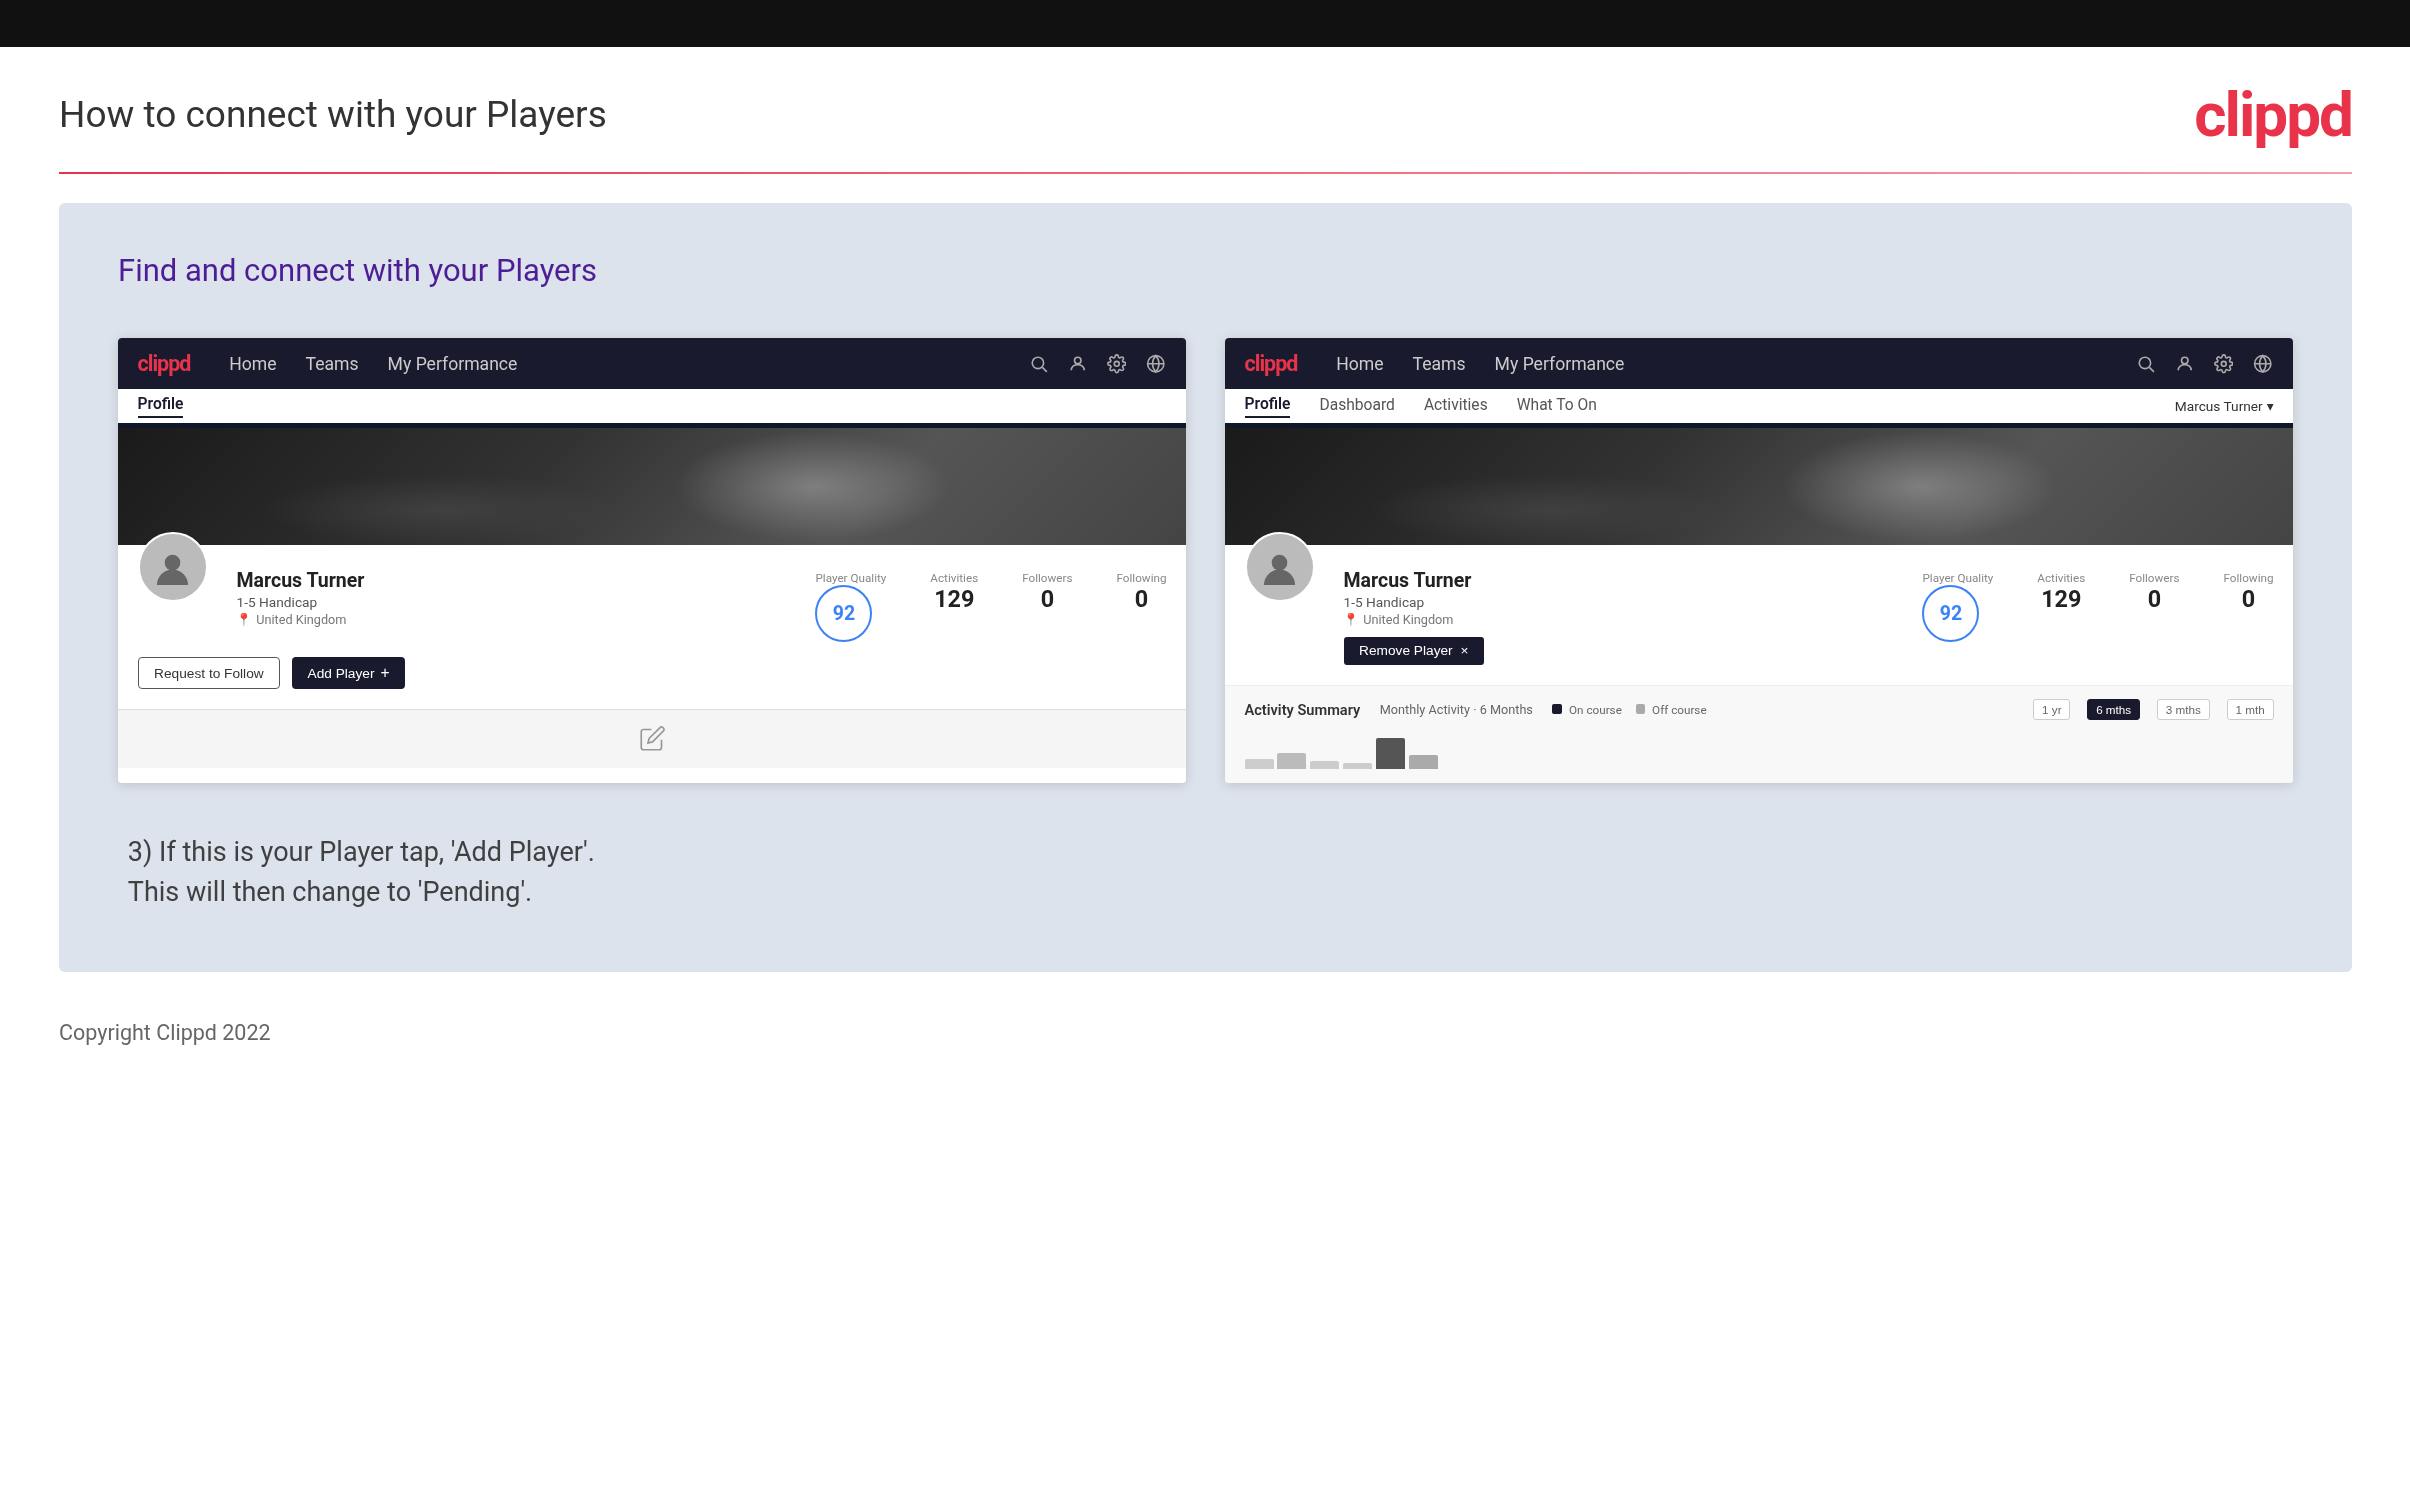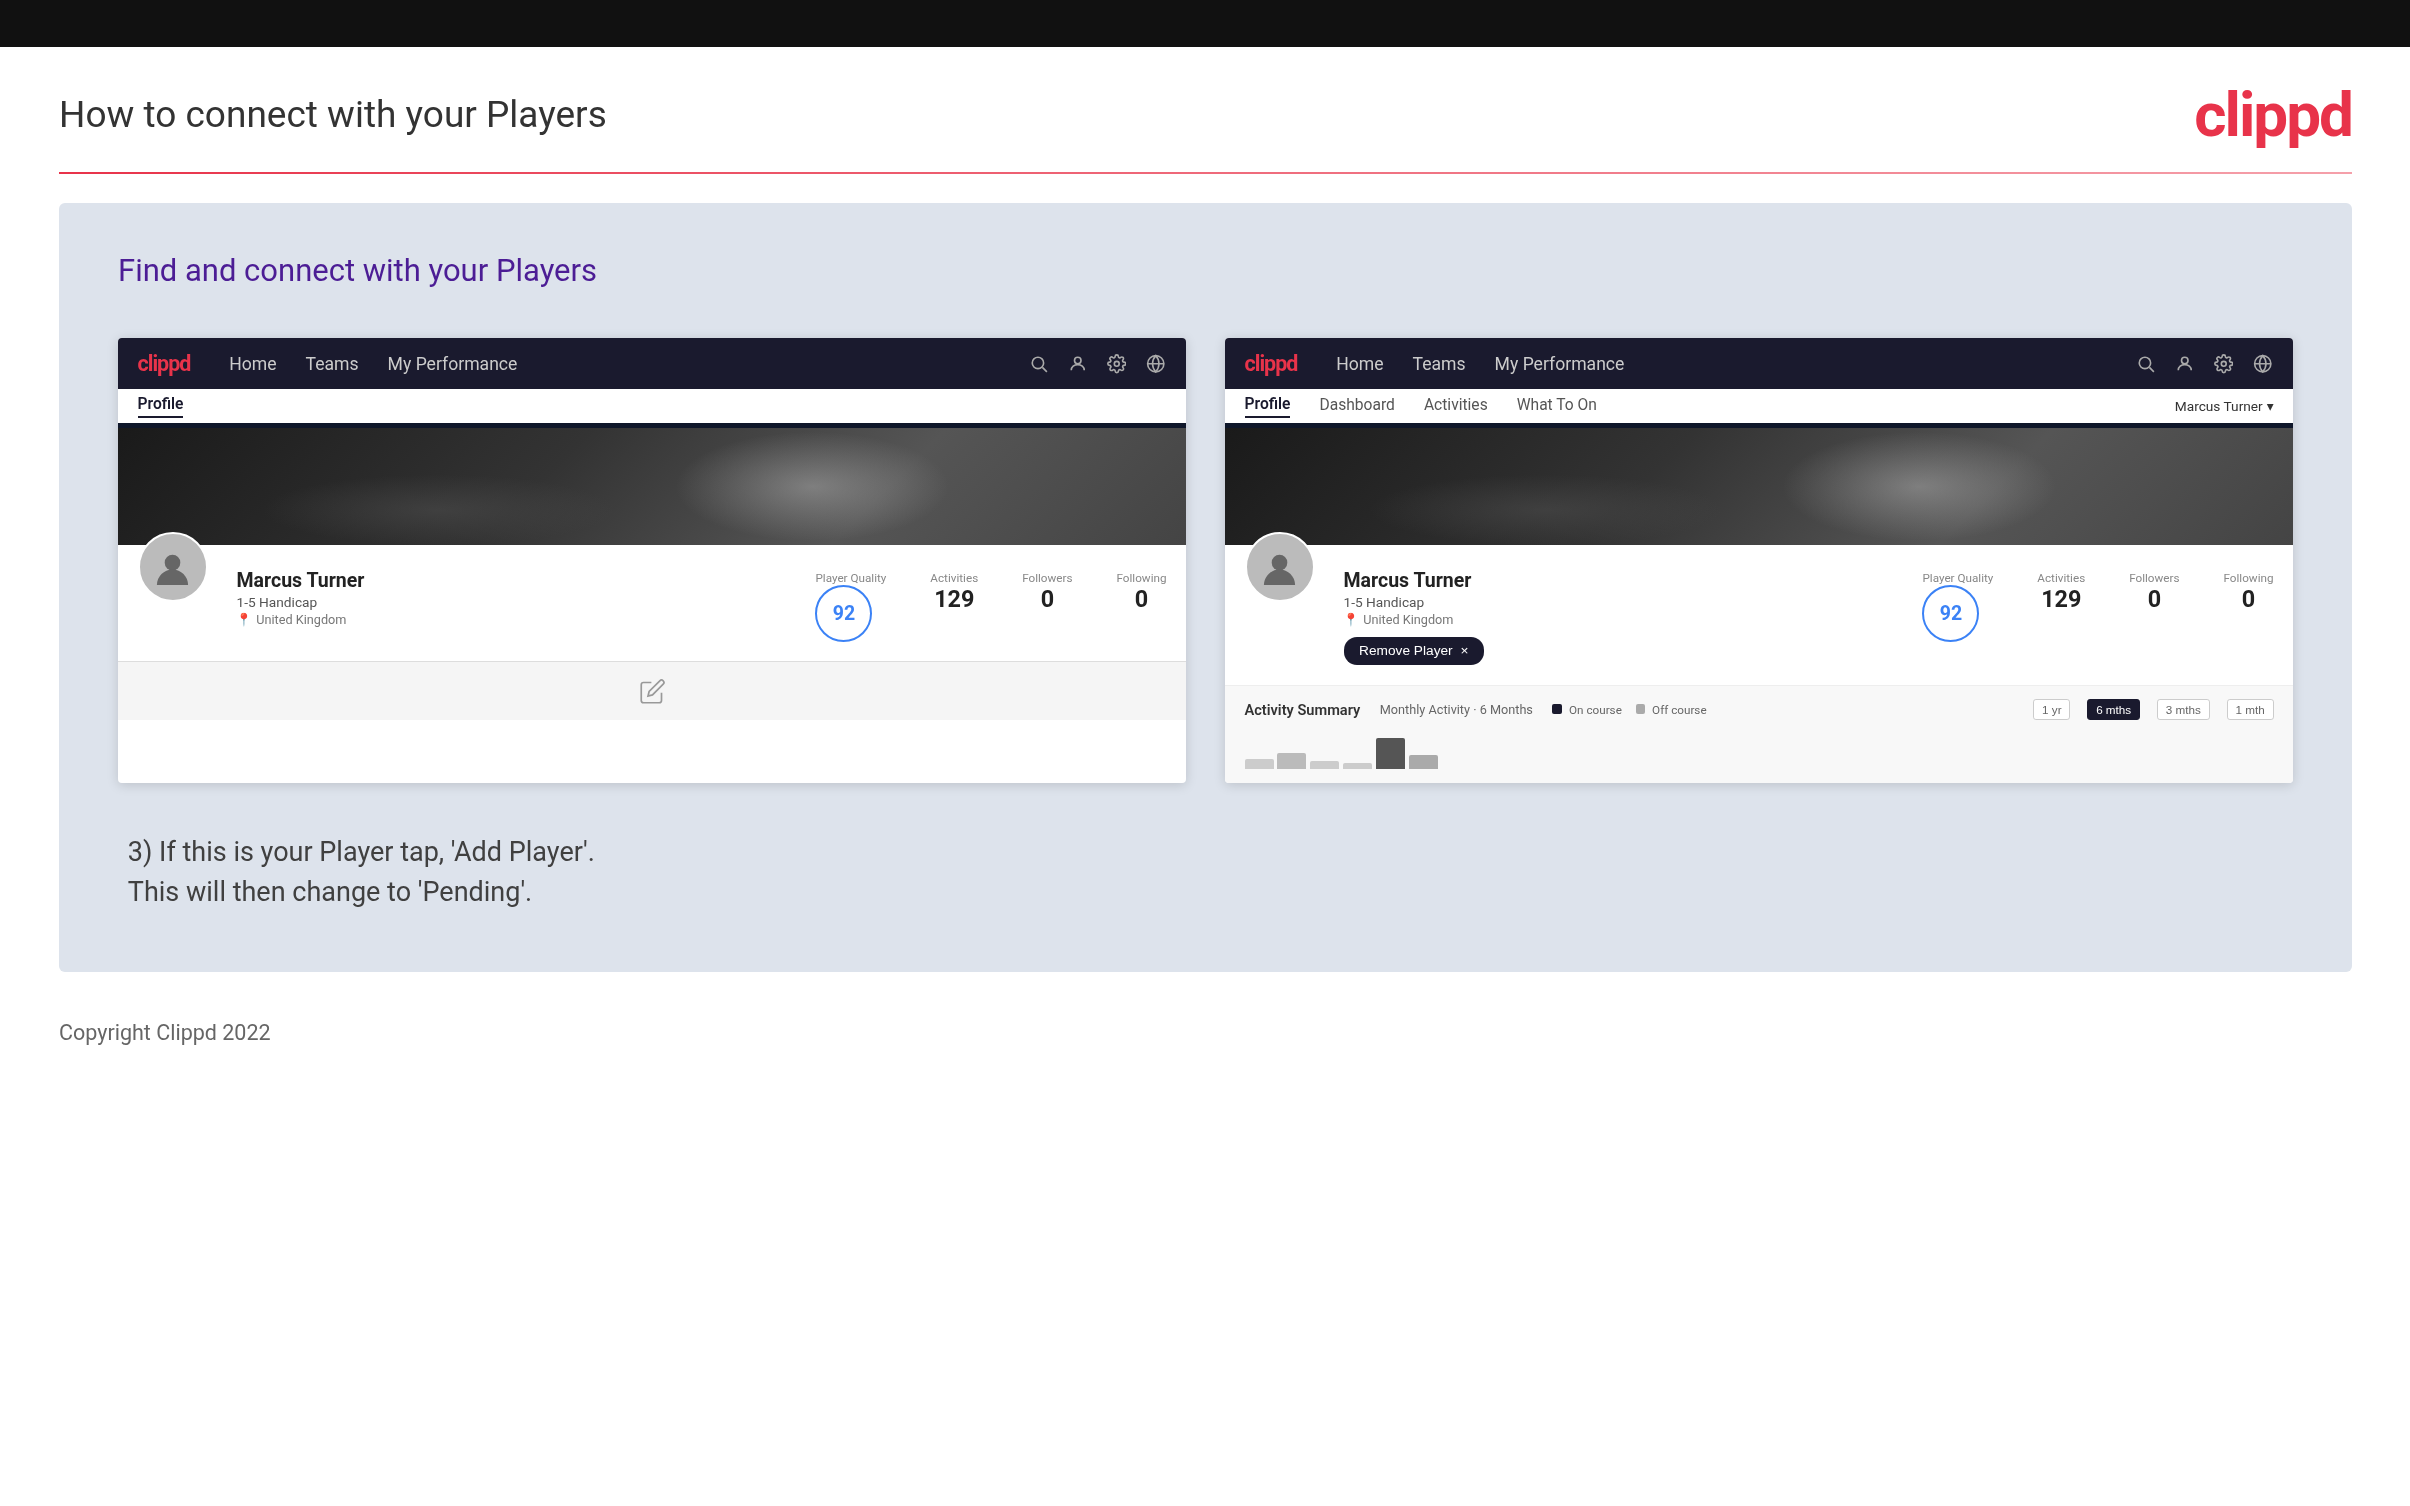--- a/index.html
+++ b/index.html
@@ -255,21 +255,21 @@
       cursor: pointer;
       display: flex;
       align-items: center;
       gap: 5.9px;
     }
     .mock-btn-remove {
       padding: 6.8px 15.6px;
       background: #1a1a2e;
       color: #fff;
       border: none;
-      border-radius: 13px;
+      border-radius: 3px;
       font-size: 13.7px;
       cursor: pointer;
       display: flex;
       align-items: center;
       gap: 7.8px;
     }
     .mock-activity-summary {
       background: #f8f8f8;
       padding: 13.7px 19.5px;
       border-top: 1px solid #eee;
@@ -461,20 +461,27 @@
             </div>
             <div class="mock-stat">
               <div class="mock-stat-label">Followers</div>
               <div class="mock-stat-value">0</div>
             </div>
             <div class="mock-stat">
               <div class="mock-stat-label">Following</div>
               <div class="mock-stat-value">0</div>
             </div>
           </div>
+        </div>
+        <div class="mock-actions">
+          <button class="mock-btn-outline">Request to Follow</button>
+          <button class="mock-btn-dark">
+            <span>Add Player</span>
+            <span class="plus-icon">+</span>
+          </button>
         </div>
       </div>
 
       <div style="background:#f5f5f5; height:59px; display:flex; align-items:center; justify-content:center; border-top:1px solid #ddd;">
         <svg viewBox="0 0 24 24" fill="none" stroke="#999" stroke-width="1.5" width="27" height="27">
           <path d="M11 4H4a2 2 0 0 0-2 2v14a2 2 0 0 0 2 2h14a2 2 0 0 0 2-2v-7"></path>
           <path d="M18.5 2.5a2.121 2.121 0 0 1 3 3L12 15l-4 1 1-4 9.5-9.5z"></path>
         </svg>
       </div>
     </div>

